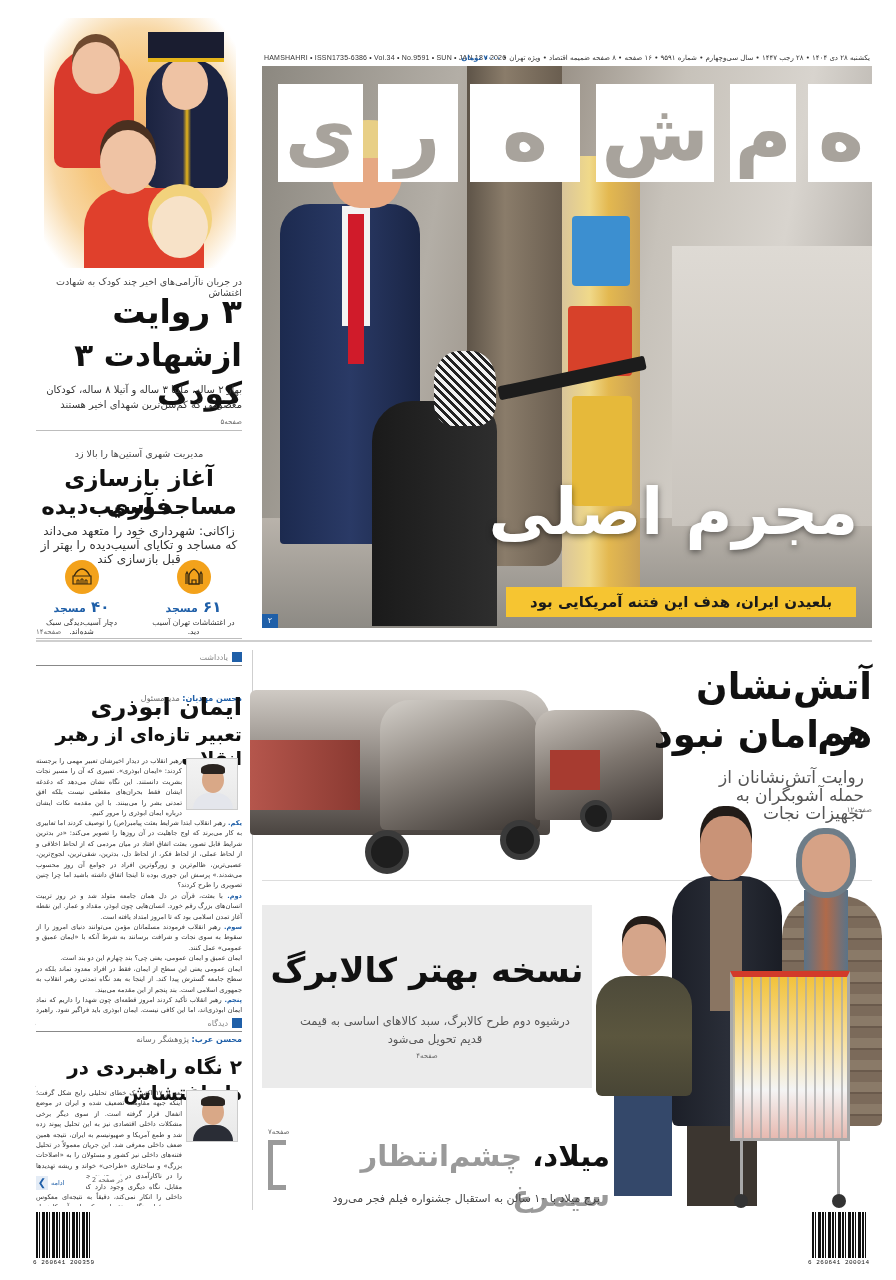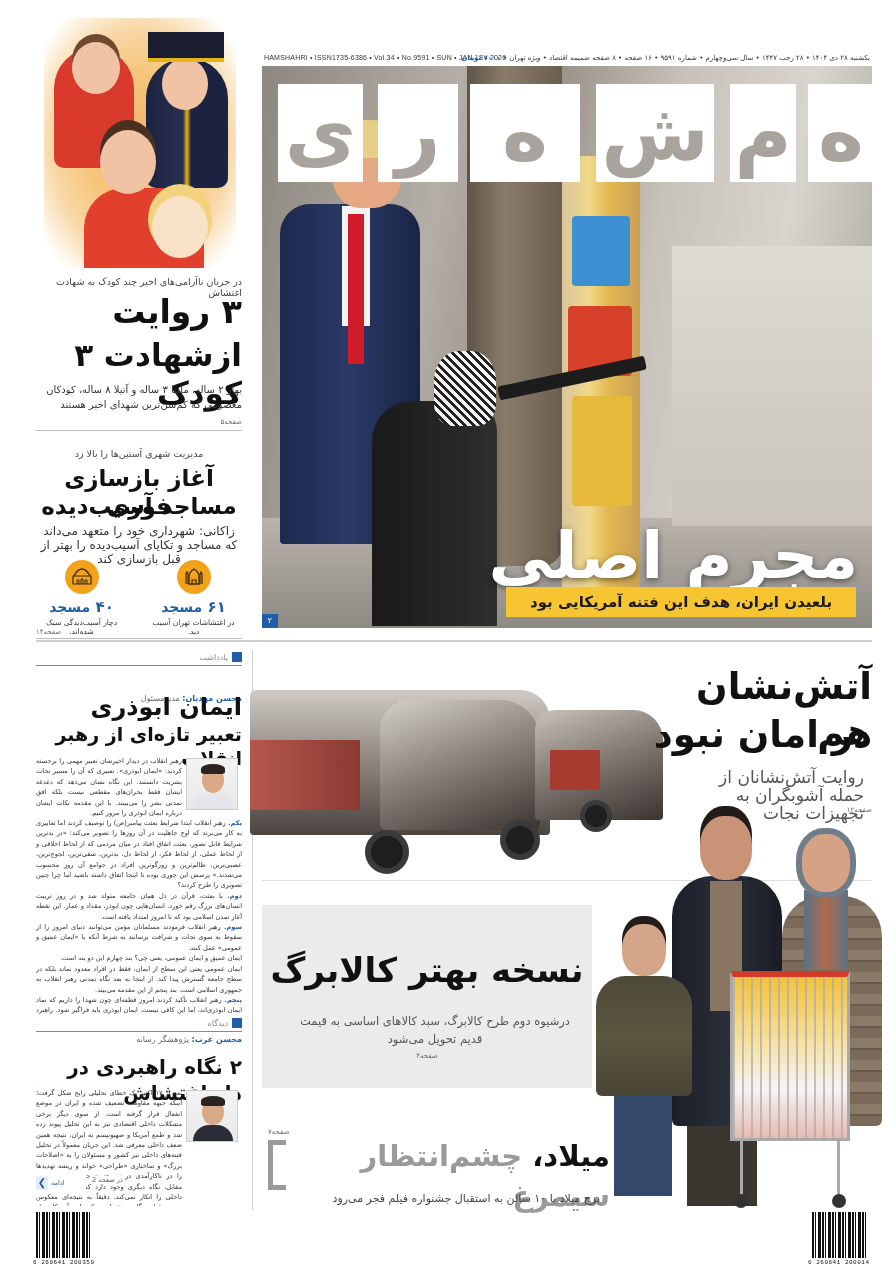--- a/index.html
+++ b/index.html
@@ -37,21 +37,21 @@
     .hero .gunman .body { position:absolute; left:0; top:60px; width:125px; height:225px; background:linear-gradient(90deg,#1a1a1a,#2e2e2e); border-radius: 40px 30px 0 0; }
     .hero .gunman .scarf { position:absolute; left:62px; top:10px; width:62px; height:75px; background:repeating-linear-gradient(45deg,#f2f2f2 0 3px,#222 3px 6px); border-radius:40% 40% 30% 30%; }
     .hero .gun { position:absolute; left:235px; top:305px; width:150px; height:14px; background:#1c1c1c; transform: rotate(-12deg); border-radius:3px; }
 
     
     .mast { left: 16px; top: 18px; width: 578px; height: 98px; }
     .mast .blk { position:absolute; top:0; height:98px; background:#fff; }
     .mast .glyph { position:absolute; top:4px; font-family: "DejaVu Sans", sans-serif; font-weight: bold; color: #a8a39c; font-size: 78px; line-height: 90px; text-align:center; width:100%; }
 
     .hero .kicker { position:absolute; right:14px; top:318px; color:#fff; font-weight:bold; font-size:22px; line-height:30px; direction: rtl; text-align:right; text-shadow: 0 1px 3px rgba(0,0,0,.55); }
-    .hero .headline { position:absolute; right:14px; top:408px; color:#fff; font-weight:bold; font-size:64px; line-height:76px; direction: rtl; text-align:right; text-shadow: 0 2px 6px rgba(0,0,0,.5); margin-top: 44px; }
+    .hero .headline { position:absolute; right:14px; top:408px; color:#fff; font-weight:bold; font-size:64px; line-height:76px; direction: rtl; text-align:right; text-shadow: 0 2px 6px rgba(0,0,0,.5); }
     .hero .subbar { position:absolute; right:16px; top:521px; width:350px; height:30px; background:#f6c531; color:#1a1a1a; font-weight:bold; font-size:15px; line-height:30px; direction: rtl; text-align:center; }
     .hero .pagebadge { position:absolute; left:0; bottom:0; width:16px; height:14px; background:#1f5fa8; color:#fff; font-size:8px; line-height:14px; text-align:center; }
 
     
     .kidsphoto { left: 44px; top: 18px; width: 192px; height: 250px;
       background: radial-gradient(ellipse at 50% 50%, #f2b070 0%, #f6c67c 40%, #f8d8a6 65%, #fff 90%); border-radius: 10px; overflow:hidden; }
     .kidsphoto .k1 { position:absolute; left:10px; top:30px; width:80px; height:120px; background:#d93a2c; border-radius: 40px 40px 10px 10px; }
     .kidsphoto .k1h { position:absolute; left:28px; top:24px; width:48px; height:52px; background:#efc3a4; border-radius:50%; box-shadow: 0 -8px 0 0 #6f4a30; }
     .kidsphoto .k2 { position:absolute; left:102px; top:40px; width:82px; height:130px; background:linear-gradient(90deg,#1b2340,#2a3050 45%,#e6b51b 50%,#1b2340 55%); border-radius: 40px 40px 10px 10px; }
     .kidsphoto .k2h { position:absolute; left:118px; top:40px; width:46px; height:52px; background:#efc3a4; border-radius:50%; }
@@ -64,21 +64,21 @@
     .col-left { left: 36px; width: 206px; }
     .h-big { font-weight: bold; color: #111; }
     .lead { font-size: 10px; color: #333; line-height: 15px; }
     .pg { font-size: 7px; color: #666; }
     .rule { height: 1px; background: #bdbdbd; }
     .rule-thick { height: 2px; background: #9a9a9a; }
 
     .stat { position: absolute; width: 95px; text-align: center; }
     .stat .icon { width: 34px; height: 34px; border-radius: 50%; background: #f3a21b; margin: 0 auto; display:flex; align-items:center; justify-content:center; }
     .stat .num { color: #1f5fa8; font-weight: bold; font-size: 15px; margin-top: 4px; direction: rtl; }
-    .stat .num small { font-size: 14px; }
+    .stat .num small { font-size: 11px; }
     .stat .cap { font-size: 7.5px; color: #333; direction: rtl; margin-top: 2px; }
 
     .section-tag { display:flex; align-items:center; justify-content:flex-end; gap:4px; font-size: 8px; color:#888; direction: ltr; }
     .section-tag .sq { width: 10px; height: 10px; background: #1f5fa8; }
     .byline { font-size: 8px; color:#666; direction: rtl; text-align: right; }
     .byline b { color: #1f5fa8; }
     .body-txt { font-size: 6.6px; line-height: 10.4px; color:#333; direction: rtl; text-align: justify; }
     .body-txt b { color:#1f5fa8; }
     .portrait { position:absolute; width: 52px; height: 52px; border: 1px solid #ccc; background: linear-gradient(180deg,#f3f3f3,#e8e8e8); overflow:hidden; }
     .portrait .face { position:absolute; left:15px; top:8px; width:22px; height:26px; background:#d9a887; border-radius: 50%; }

